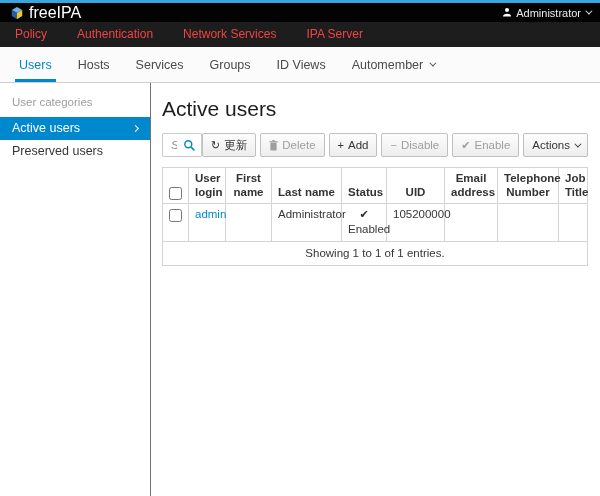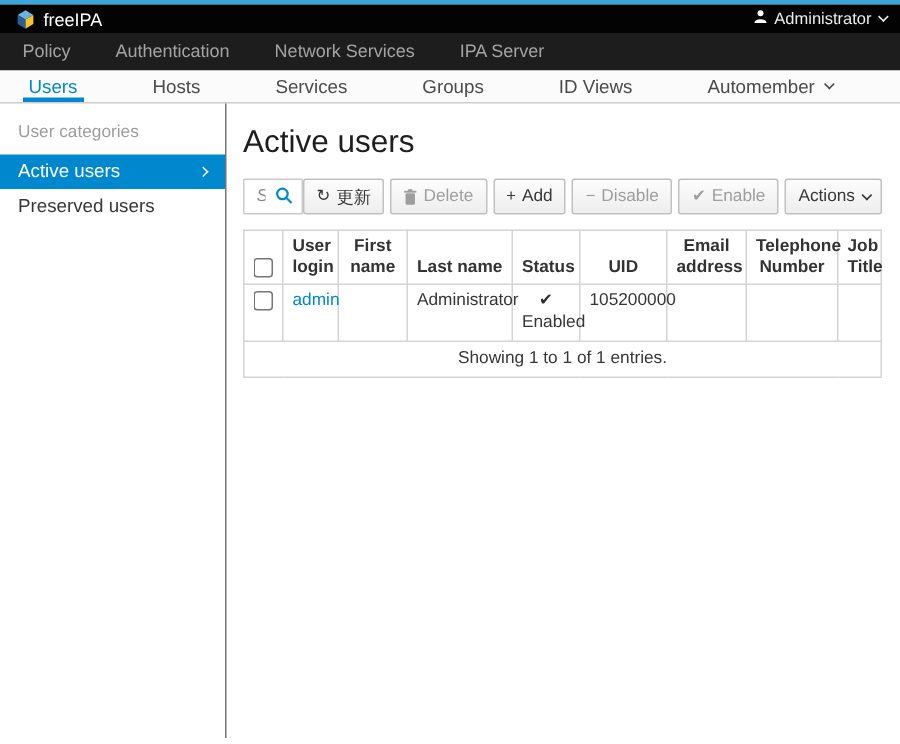--- a/index.html
+++ b/index.html
@@ -4,31 +4,31 @@
 <style>
   * { margin:0; padding:0; box-sizing:border-box; }
   html,body { width:600px; height:496px; background:#fff; overflow:hidden;
     font-family:"Liberation Sans","DejaVu Sans",sans-serif; color:#363636; }
 
   
   .top-strip { height:3px; background:#39a5dc; }
 
   
   .masthead { height:19px; background:#030303; display:flex; align-items:center; padding:0 10px; }
-  .brand { display:flex; align-items:center; gap:5px; color:#fff; font-size:12px; }
+  .brand { display:flex; align-items:center; gap:5px; color:#fff; font-size:16px; }
   .brand svg { display:block; }
   .user-menu { margin-left:auto; display:flex; align-items:center; gap:4px; color:#ececec; font-size:11px; cursor:pointer; }
 
   
   .primary-nav { height:25px; background:#1d1d1d; display:flex; }
-  .pnav-item { padding:0 15px; line-height:25px; font-size:12px; color:#a3a3a3; cursor:pointer; white-space:nowrap; }
+  .pnav-item { padding:0 15px; line-height:25px; font-size:12px; color:#ef4444; cursor:pointer; white-space:nowrap; }
   .pnav-item.active { background:linear-gradient(#4d4d4d,#373737); color:#fff; }
 
   
-  .tabbar { height:22px; background:#fbfbfb; border-bottom:1px solid #cecece; display:flex; padding-left:6px;gap:24px; }
+  .tabbar { height:36px; background:#fbfbfb; border-bottom:1px solid #cecece; display:flex; padding-left:6px; }
   .tab { margin:0 9px; padding:0 4px; line-height:24px; font-size:12.5px; color:#4a4a4a; cursor:pointer; display:flex; align-items:center; gap:6px; }
   .tab.active { color:#0088ce; box-shadow:inset 0 -3px 0 #0088ce; }
 
   
   .chev { display:inline-block; width:5px; height:5px; border-right:1.4px solid currentColor; border-bottom:1.4px solid currentColor; }
   .chev.down { transform:rotate(45deg) translateY(-2px); }
   .chev.right { transform:rotate(-45deg); }
 
   
   .content { display:flex; height:423px; }

